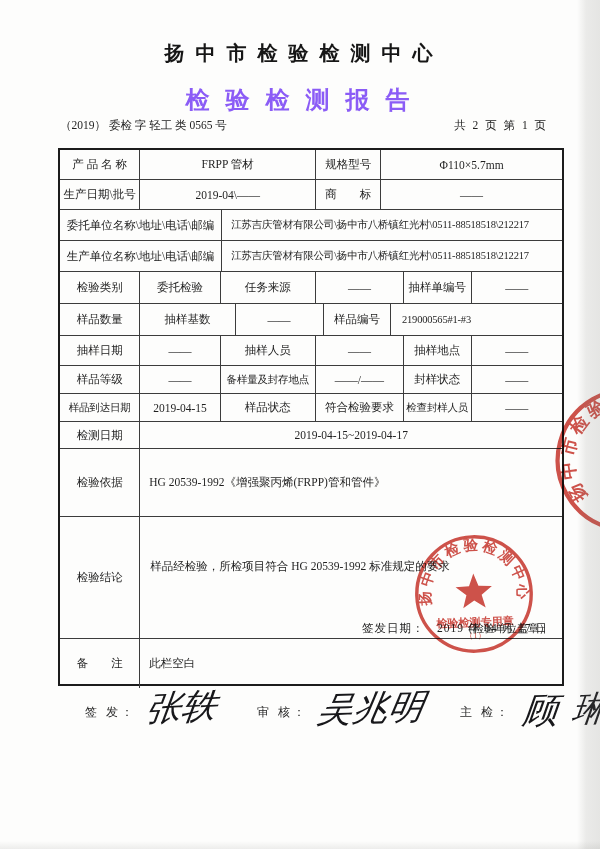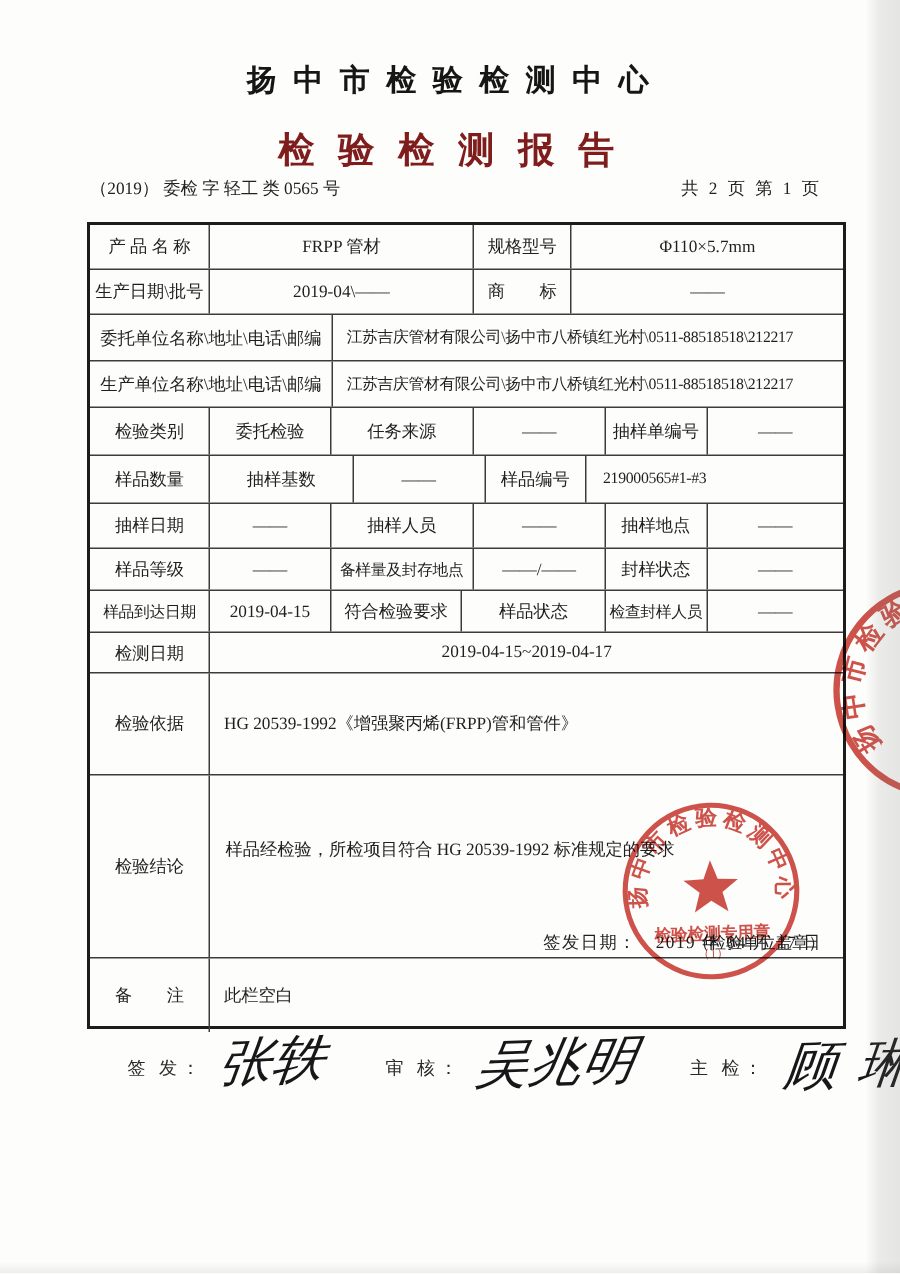--- a/index.html
+++ b/index.html
@@ -6,21 +6,21 @@
   .page{position:relative;width:600px;height:849px;background:#fdfdfc;overflow:hidden;
         font-family:"Liberation Serif","DejaVu Serif",serif;color:#1f1f1f;}
   .scan-edge-right{position:absolute;top:0;right:0;width:23px;height:100%;
         background:linear-gradient(to right,rgba(120,120,115,0) 0%,rgba(120,120,115,.14) 40%,rgba(120,120,115,.18) 100%);}
   .scan-edge-bottom{position:absolute;left:0;bottom:0;width:100%;height:8px;
         background:linear-gradient(to bottom,rgba(120,120,115,0),rgba(120,120,115,.12));}
 
   .center-name{position:absolute;top:40px;left:0;width:100%;text-align:center;
         font-size:20px;font-weight:bold;letter-spacing:3px;color:#161616;}
   .report-title{position:absolute;top:84px;left:0;width:100%;text-align:center;
-        font-size:24px;font-weight:bold;letter-spacing:5px;color:#7f1d1d;}
+        font-size:24px;font-weight:bold;letter-spacing:5px;color:#8b5cf6;}
   .meta-row{position:absolute;top:118px;left:60px;right:52px;display:flex;
         justify-content:space-between;font-size:11.5px;color:#222;}
   .meta-right{letter-spacing:2px;}
 
   .report-table{position:absolute;left:58px;top:148px;width:506px;height:538px;
         border:2px solid #1c1c1c;box-sizing:border-box;font-size:11.5px;}
   .row{display:flex;border-bottom:1px solid #3c3c3c;box-sizing:border-box;}
   .row:last-child{border-bottom:none;}
   .cell{border-right:1px solid #3c3c3c;box-sizing:border-box;display:flex;
         align-items:center;justify-content:center;text-align:center;overflow:hidden;}
@@ -125,22 +125,22 @@
       <div class="cell cC2">——</div>
       <div class="cell cC3 small">备样量及封存地点</div>
       <div class="cell cC4">——/——</div>
       <div class="cell cC5">封样状态</div>
       <div class="cell cC6">——</div>
     </div>
 
     <div class="row h28">
       <div class="cell cC1 small">样品到达日期</div>
       <div class="cell cC2">2019-04-15</div>
+      <div class="cell cC3">样品状态</div>
       <div class="cell cC4">符合检验要求</div>
-      <div class="cell cC3">样品状态</div>
       <div class="cell cC5 small">检查封样人员</div>
       <div class="cell cC6">——</div>
     </div>
 
     <div class="row h27">
       <div class="cell cD1">检测日期</div>
       <div class="cell cD2">2019-04-15~2019-04-17</div>
     </div>
 
     <div class="row h68">

